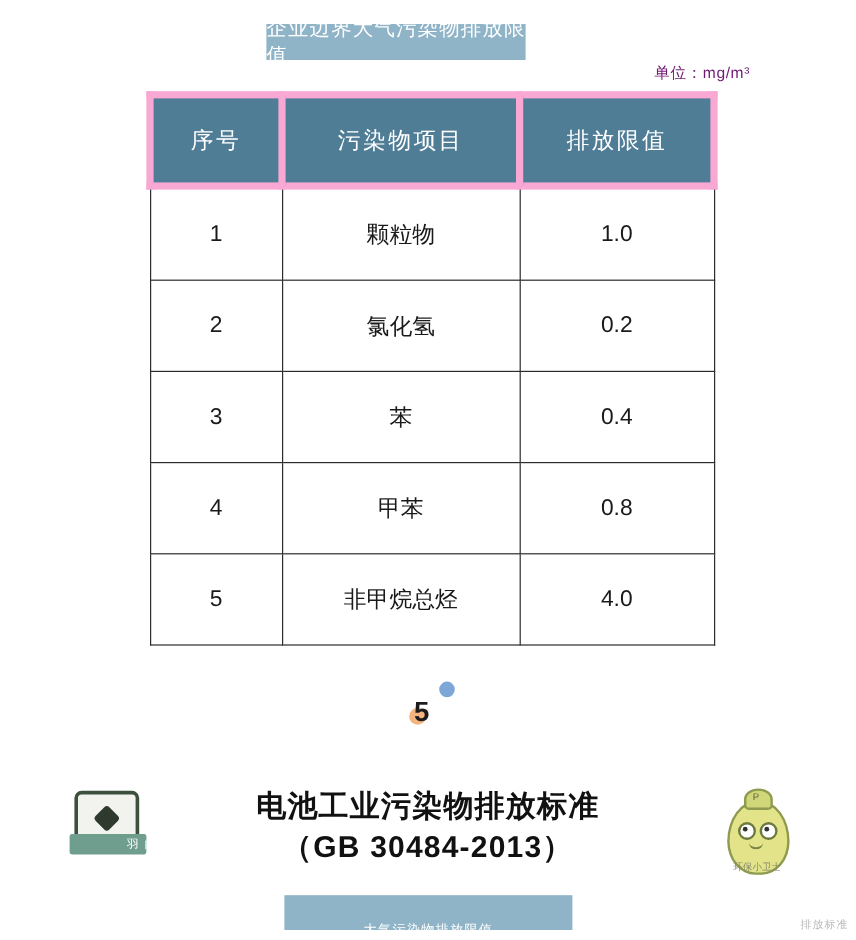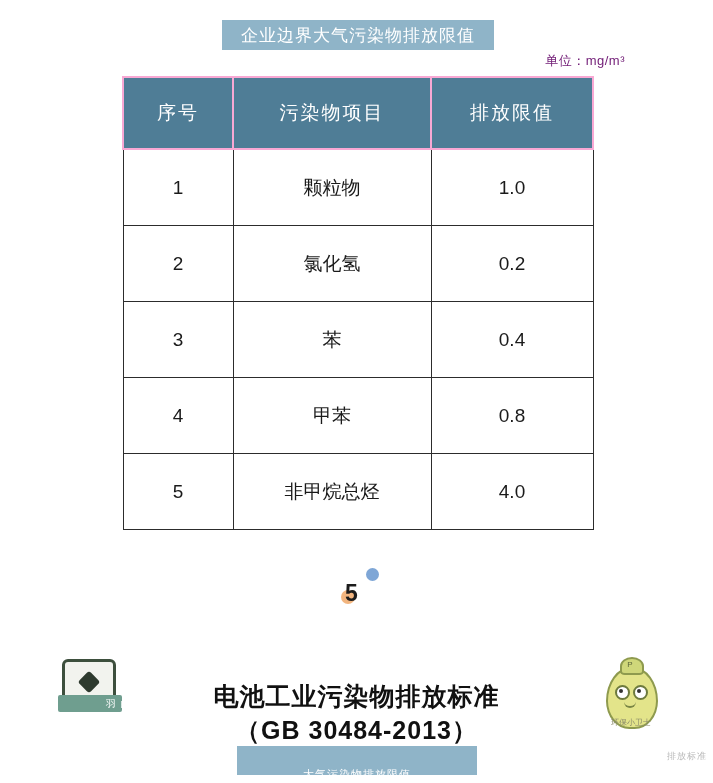--- a/index.html
+++ b/index.html
@@ -20,21 +20,21 @@
     position: relative;
     width: 713px;
     height: 783px;
   }
 
   
   .top-banner {
     position: absolute;
     left: 222px;
     top: 20px;
-    width: 272px;
+    width: 216px;
     height: 30px;
     background: #8fb4c8;
     display: flex;
     align-items: center;
     justify-content: center;
   }
   .top-banner span {
     color: #ffffff;
     font-size: 17px;
     letter-spacing: 1px;
@@ -69,21 +69,21 @@
     text-align: center;
     vertical-align: middle;
   }
   table.limits thead th {
     background: #4f7d96;
     color: #ffffff;
     font-size: 19px;
     font-weight: normal;
     height: 68px;
     letter-spacing: 2px;
-    border: 2px solid #f9a8d4;
+    border: 6px solid #f9a8d4;
   }
   table.limits tbody td {
     height: 73px;
     font-size: 19px;
     background: #ffffff;
     color: #1a1a1a;
     font-weight: normal;
   }
   .col-no { width: 110px; }
   .col-item { width: 198px; }
@@ -133,21 +133,20 @@
     position: absolute;
     left: 0;
     top: 655px;
     width: 713px;
     text-align: center;
     font-size: 25px;
     font-weight: bold;
     color: #111;
     line-height: 34px;
     letter-spacing: 1px;
-    margin-top: 24px;
   }
   .bottom-title .line2 {
     display: block;
   }
 
   
   .bottom-banner {
     position: absolute;
     left: 237px;
     top: 746px;
@@ -295,21 +294,21 @@
     text-align: center;
     font-size: 8px;
     color: #8a8a6a;
     font-family: Liberation Mono, monospace;
   }
 
   
   .corner-mark {
     position: absolute;
     right: 6px;
-    bottom: 20px;
+    bottom: 6px;
     font-size: 9px;
     color: #b9b9b9;
     letter-spacing: 1px;
     text-align: right;
   }
 </style>
 </head>
 <body>
 
 <div class="page">

